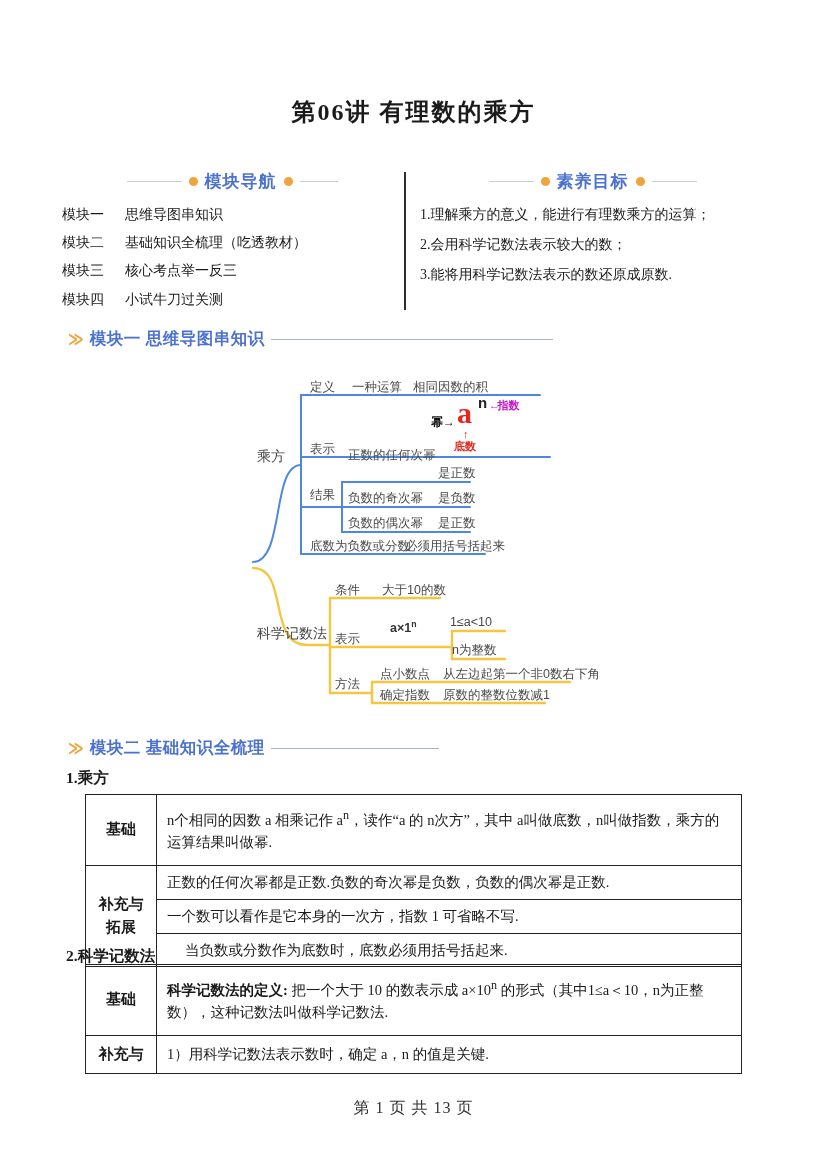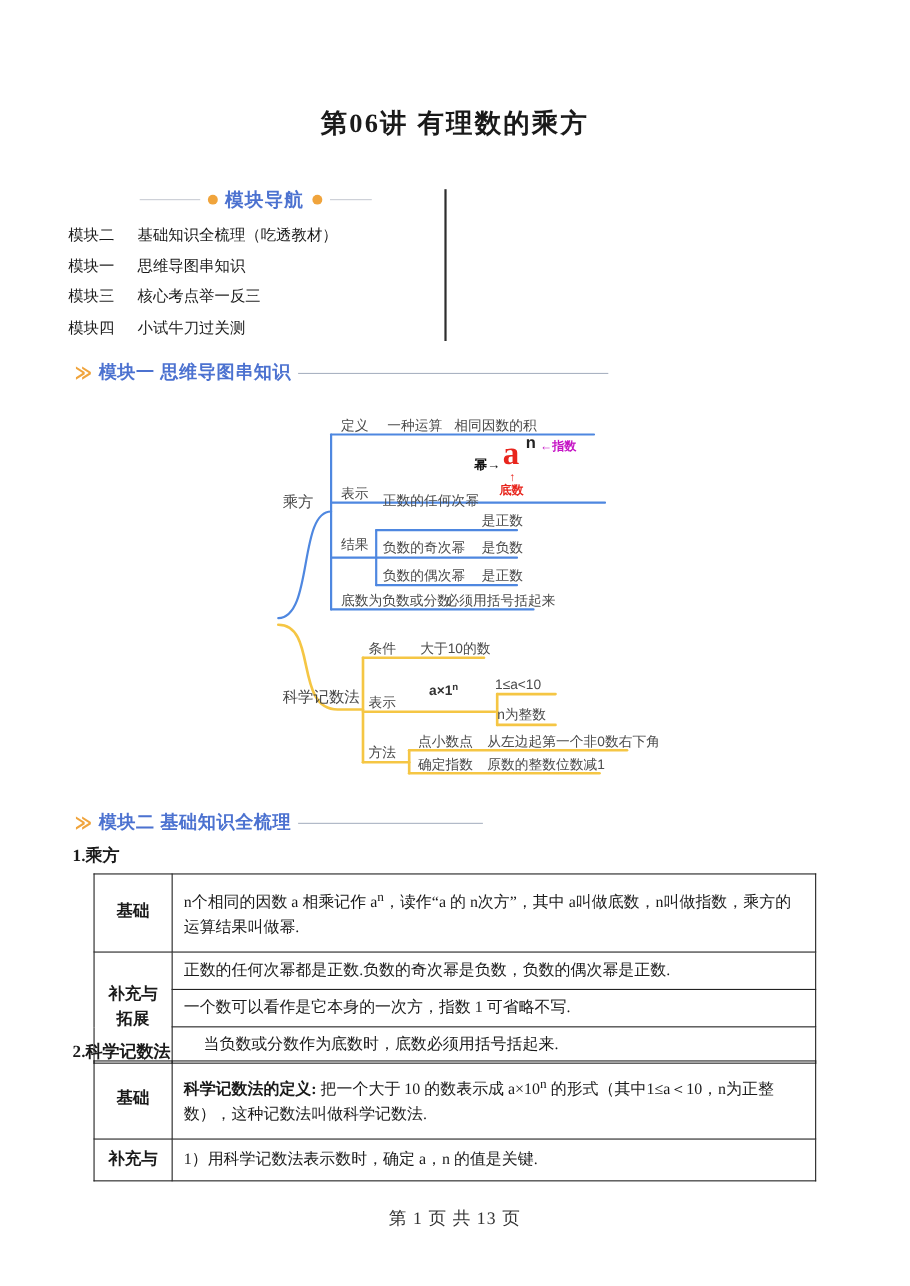--- a/index.html
+++ b/index.html
@@ -76,39 +76,51 @@
   <div class="topcols">
     <div class="col-left">
       <div class="deco-header">
         <span class="deco-line w55"></span>
         <span class="deco-dot"></span>
         <span class="deco-title">模块导航</span>
         <span class="deco-dot"></span>
         <span class="deco-line w38"></span>
       </div>
       <div class="nav-row">
+        <span class="nav-label">模块一</span>
+        <span>思维导图串知识</span>
+      </div>
+      <div class="nav-row">
         <span class="nav-label">模块二</span>
         <span>基础知识全梳理（吃透教材）</span>
       </div>
       <div class="nav-row">
-        <span class="nav-label">模块一</span>
-        <span>思维导图串知识</span>
-      </div>
-      <div class="nav-row">
         <span class="nav-label">模块三</span>
         <span>核心考点举一反三</span>
       </div>
       <div class="nav-row">
         <span class="nav-label">模块四</span>
         <span>小试牛刀过关测</span>
       </div>
     </div>
 
     <div class="col-divider"></div>
 
+    <div class="col-right">
+      <div class="deco-header">
+        <span class="deco-line w45"></span>
+        <span class="deco-dot"></span>
+        <span class="deco-title">素养目标</span>
+        <span class="deco-dot"></span>
+        <span class="deco-line w45"></span>
+      </div>
+      <div class="goal-row">1.理解乘方的意义，能进行有理数乘方的运算；</div>
+      <div class="goal-row">2.会用科学记数法表示较大的数；</div>
+      <div class="goal-row">3.能将用科学记数法表示的数还原成原数.</div>
+    </div>
   </div>
 
   <div class="sec-header" style="left:68px;top:328px;">
     <span class="sec-icon">≫</span>
     <span class="sec-title">模块一 思维导图串知识</span>
     <span class="sec-line" style="width:282px;"></span>
   </div>
 
   <div id="mindmap">
     <svg width="700" height="355" viewBox="0 0 700 355">
@@ -143,21 +155,21 @@
 
     <span class="mm-t mm-big" style="left:192px;top:84px;">乘方</span>
     <span class="mm-t" style="left:245px;top:16px;">定义</span>
     <span class="mm-t" style="left:287px;top:16px;">一种运算</span>
     <span class="mm-t" style="left:348px;top:16px;">相同因数的积</span>
     <span class="mm-t" style="left:245px;top:78px;">表示</span>
 
     <span class="f-mi" style="left:366px;top:49px;">幂→</span>
     <span class="f-a" style="left:392px;top:33px;">a</span>
     <span class="f-n" style="left:413px;top:30px;">n</span>
-    <span class="f-mag" style="left:426px;top:36px;">←指数</span>
+    <span class="f-mag" style="left:426px;top:36px;font-family:Liberation Mono, monospace;">←指数</span>
     <span class="f-red" style="left:398px;top:64px;">↑</span>
     <span class="f-red" style="left:389px;top:76px;">底数</span>
 
     <span class="mm-t" style="left:245px;top:124px;">结果</span>
     <span class="mm-t" style="left:283px;top:84px;">正数的任何次幂</span>
     <span class="mm-t" style="left:373px;top:102px;">是正数</span>
     <span class="mm-t" style="left:283px;top:127px;">负数的奇次幂</span>
     <span class="mm-t" style="left:373px;top:127px;">是负数</span>
     <span class="mm-t" style="left:283px;top:152px;">负数的偶次幂</span>
     <span class="mm-t" style="left:373px;top:152px;">是正数</span>

